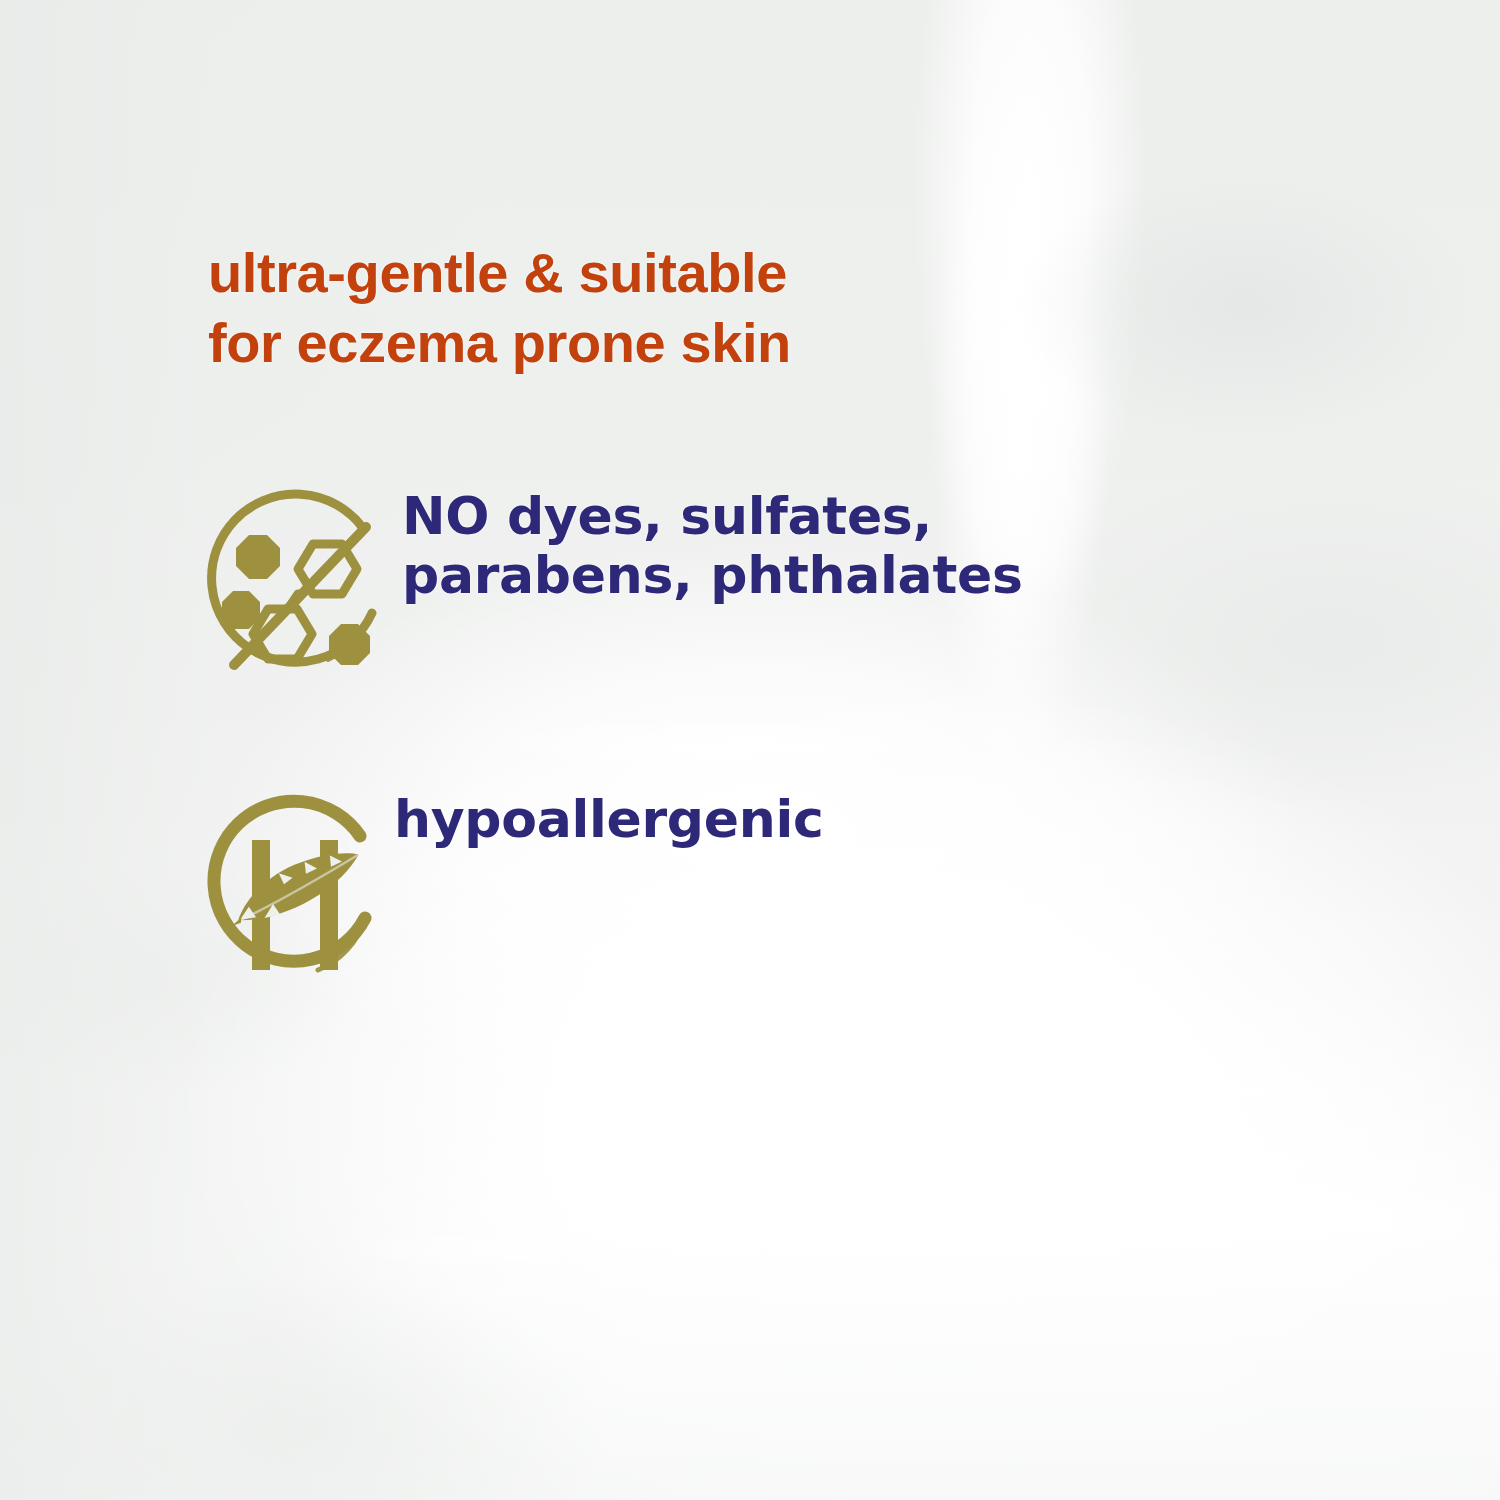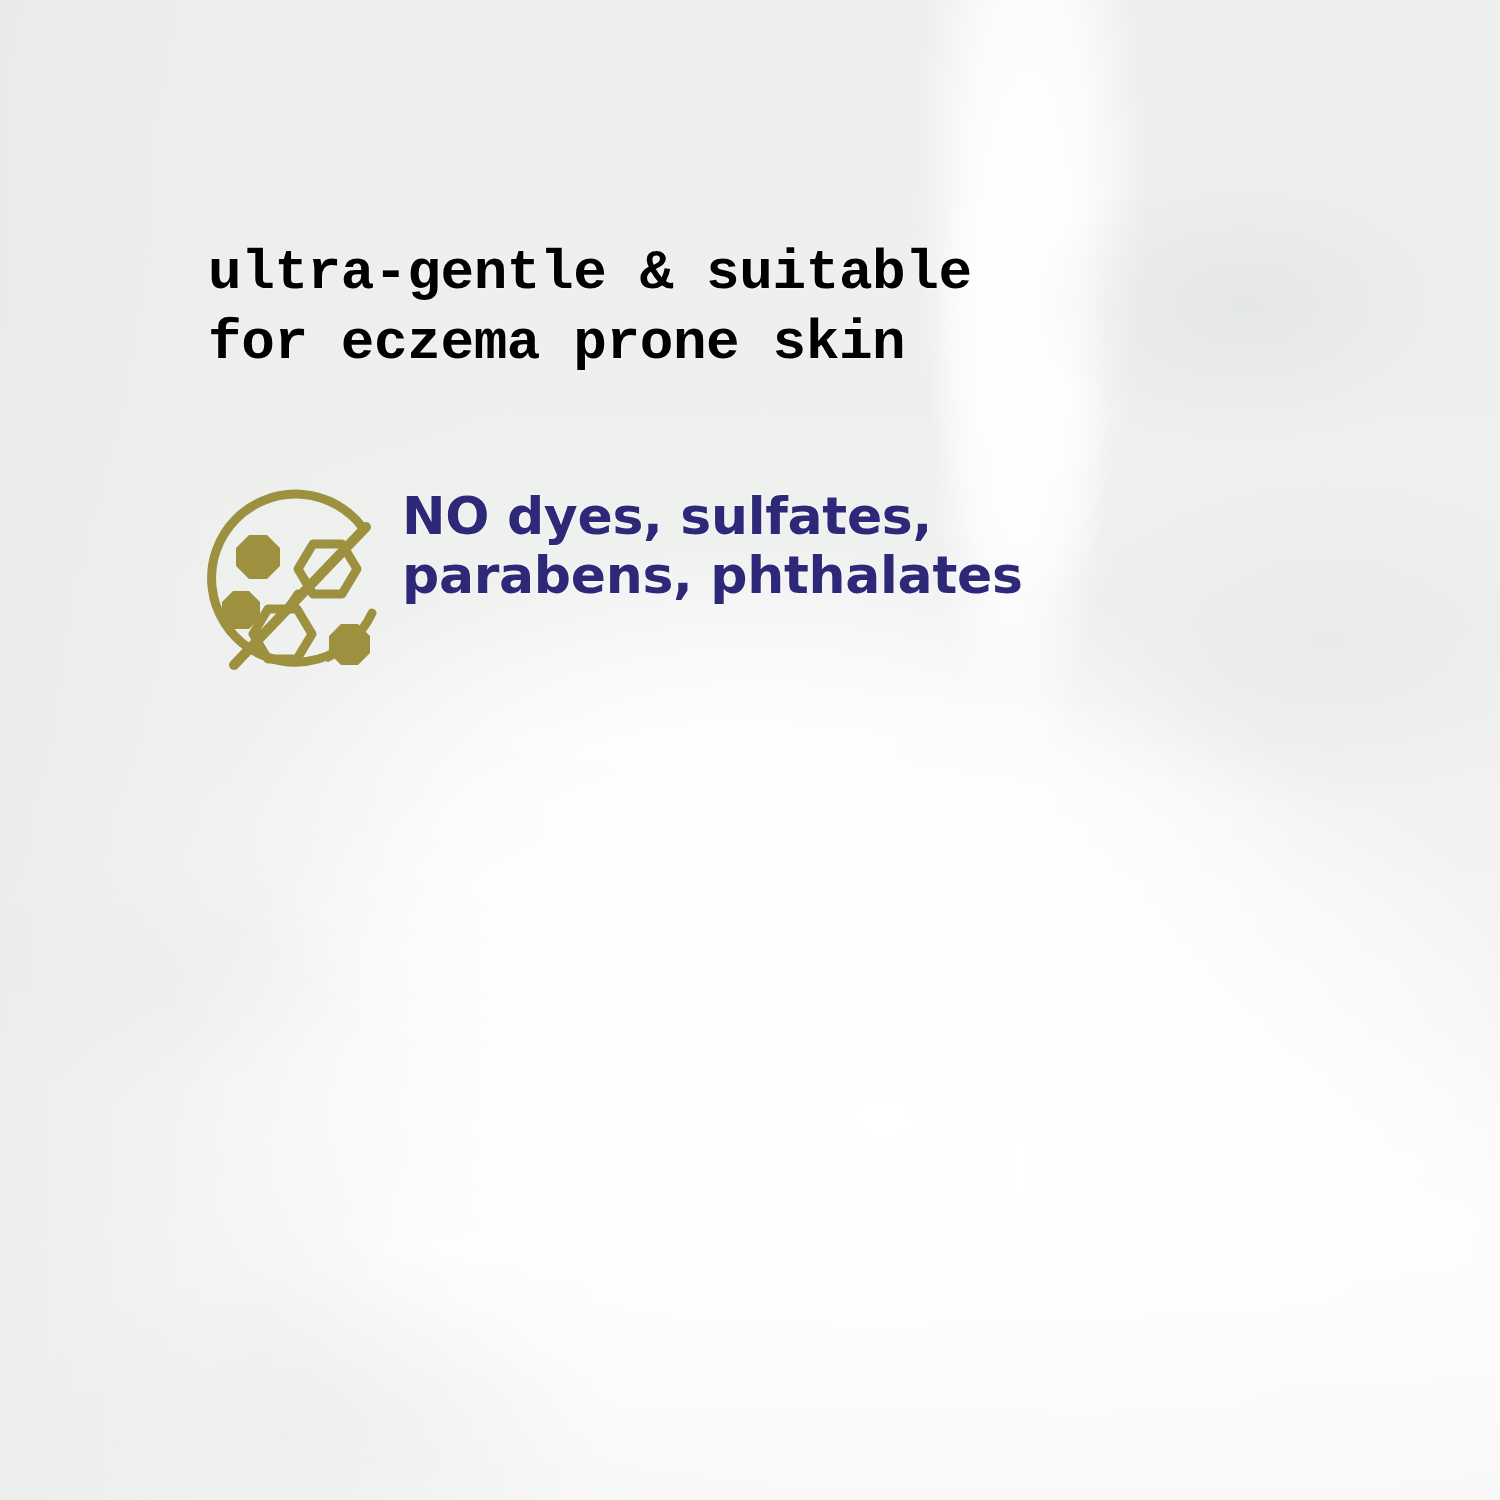--- a/index.html
+++ b/index.html
@@ -60,26 +60,26 @@
       linear-gradient(0deg, rgba(236,239,237,0.35) 0%, rgba(255,255,255,0) 18%);
   }
 
   
   .content { position:absolute; inset:0; }
 
   .headline {
     position:absolute;
     left:208px; top:238px;
     width:860px;
-    font-family:Liberation Mono, monospace;
+    font-family:Liberation Sans, sans-serif;
     font-weight:700;
     font-size:56px;
     line-height:70px;
     letter-spacing:-0.4px;
-    color:#000000;
+    color:#c2410c;
     white-space:pre-line;
     text-shadow:0 0 3px rgba(255,255,255,0.85);
   }
 
   .feature {
     position:absolute;
     display:flex;
   }
   .feature-icon { flex:0 0 auto; }
 
@@ -143,15 +143,53 @@
             <path d="M 33 104 l 16 0 l 11 11 l 0 16 l -11 11 l -16 0 l -11 -11 l 0 -16 Z"></path>
             <path d="M 141 137 l 17 0 l 12 12 l 0 17 l -12 12 l -17 0 l -12 -12 l 0 -17 Z"></path>
           </g>
         </svg>
       </span>
 
       <span class="feature-text">NO dyes, sulfates,
 parabens, phthalates</span>
     </div>
 
+    <div class="feature" id="feature-hypo">
+
+      <span class="feature-icon">
+        <svg width="190" height="220" viewBox="0 0 190 220" xmlns="http://www.w3.org/2000/svg">
+
+          <path d="M 160 46
+                   A 80 80 0 1 0 165 128" fill="none" stroke="#9d9140" stroke-width="13" stroke-linecap="round"></path>
+          <path d="M 165 128
+                   A 80 80 0 0 1 118 180" fill="none" stroke="#9d9140" stroke-width="5" stroke-linecap="round" opacity="0.95"></path>
+
+          <rect x="52" y="50" width="18" height="130" fill="#9d9140"></rect>
+          <rect x="120" y="50" width="18" height="130" fill="#9d9140"></rect>
+
+          <g transform="translate(20,96) rotate(-16)">
+
+            <path d="M 8 38
+                     C 20 20, 46 4, 78 0
+                     C 110 -3, 132 2, 142 8
+                     C 130 20, 112 30, 92 36
+                     C 66 44, 34 46, 8 38 Z" fill="#9d9140"></path>
+
+            <path d="M 10 38 L 22 28 L 26 40 Z" fill="#eef0ee"></path>
+            <path d="M 34 43 L 46 32 L 50 44 Z" fill="#eef0ee"></path>
+            <path d="M 60 42 L 72 30 L 76 42 Z" fill="#eef0ee" opacity="0.0"></path>
+
+            <path d="M 60 4 L 72 12 L 62 16 Z" fill="#eef0ee"></path>
+            <path d="M 88 0 L 98 10 L 86 12 Z" fill="#eef0ee"></path>
+            <path d="M 114 1 L 124 10 L 112 12 Z" fill="#eef0ee"></path>
+
+            <path d="M 6 39 C 40 34, 90 22, 142 8" fill="none" stroke="#eef0ee" stroke-width="2.5" opacity="0.55"></path>
+
+            <path d="M 0 42 L 12 36 L 10 41 Z" fill="#9d9140"></path>
+          </g>
+        </svg>
+      </span>
+
+      <span class="feature-text">hypoallergenic</span>
+    </div>
 
   </div>
 </div>
 
 </body></html>

